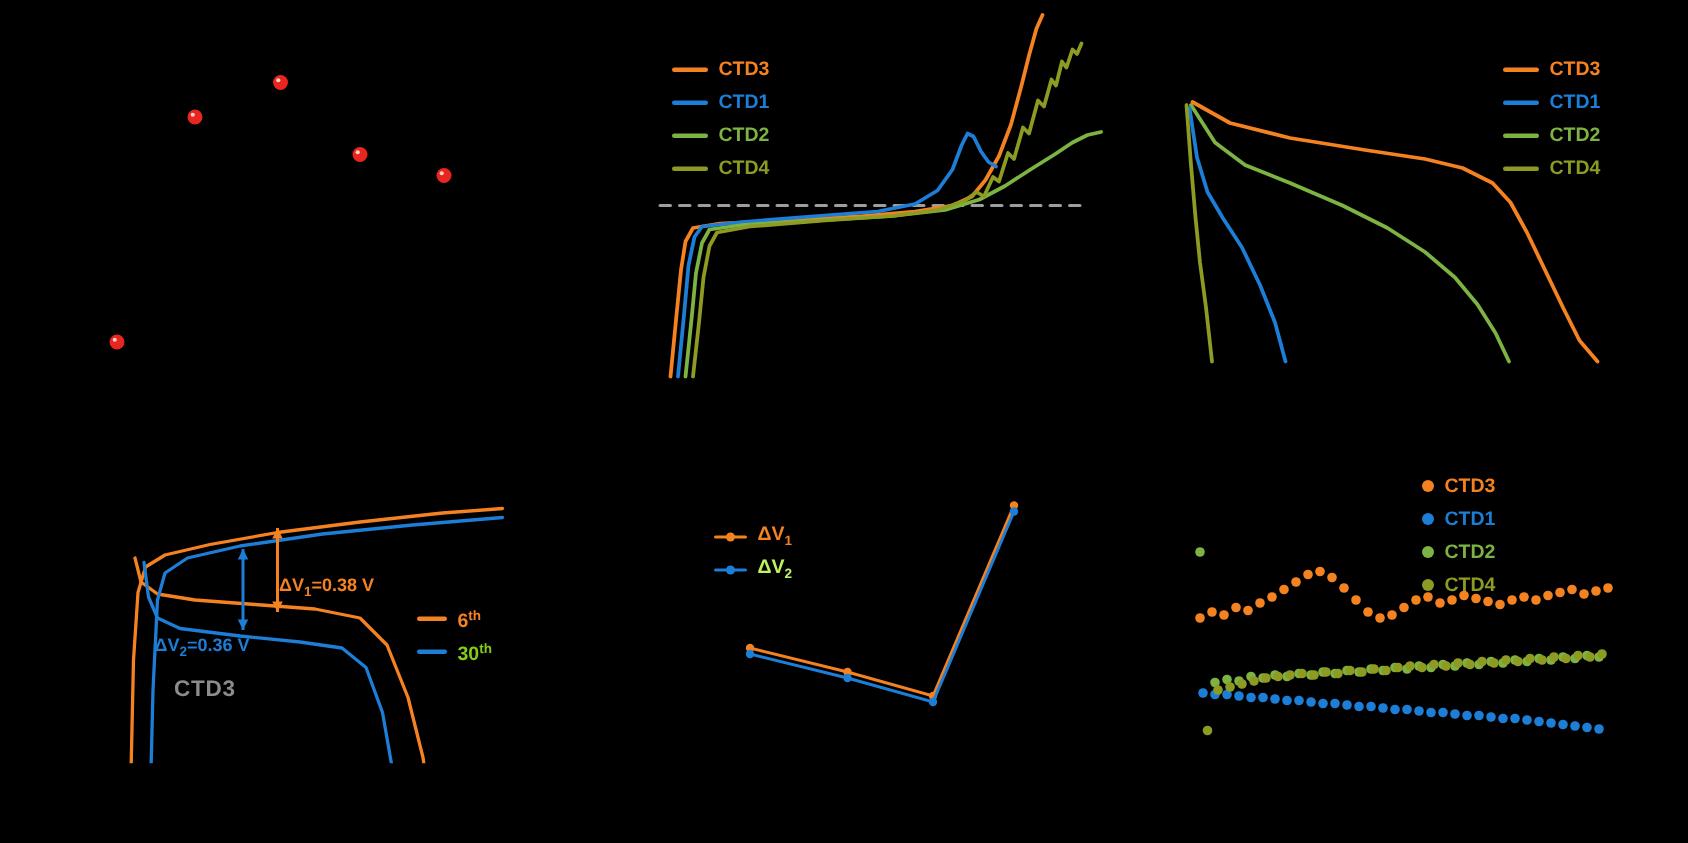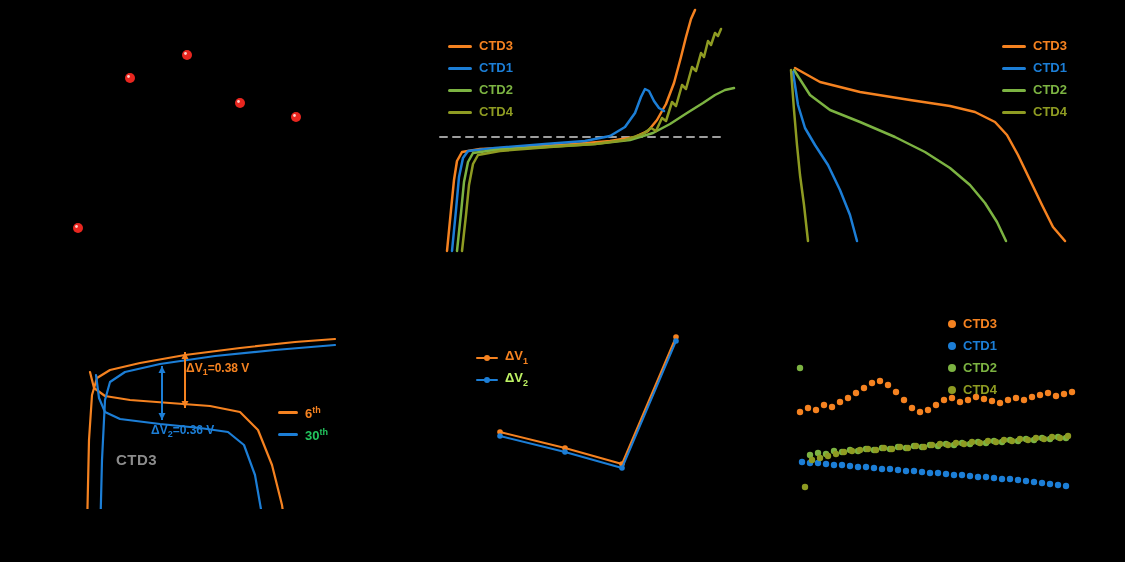--- a/index.html
+++ b/index.html
@@ -242,34 +242,34 @@
     <div class="lg-row">
       <span class="lg-line" style="background: rgb(124, 179, 66);"></span>
       <span class="lg-lab" style="color: rgb(124, 179, 66);">CTD2</span>
     </div>
     <div class="lg-row">
       <span class="lg-line" style="background: rgb(142, 155, 34);"></span>
       <span class="lg-lab" style="color: rgb(142, 155, 34);">CTD4</span>
     </div>
   </div>
 
-  <div class="anno" style="left: 186px; top: 361px; color: rgb(245, 130, 32);">
+  <div class="anno" style="left: 186px; top: 383px; color: rgb(245, 130, 32);">
     <span>ΔV</span><sub>1</sub><span>=0.38 V</span>
   </div>
-  <div class="anno" style="left: 103px; top: 423px; color: rgb(28, 126, 214); padding-left: 48px;">
+  <div class="anno" style="left: 103px; top: 423px; color: rgb(28, 126, 214);">
     <span>ΔV</span><sub>2</sub><span>=0.36 V</span>
   </div>
   <div class="legend" style="left:278px;top:404px">
     <div class="lg-row">
       <span class="lg-line" style="width: 20px; background: rgb(245, 130, 32);"></span>
       <span class="lg-lab" style="color: rgb(245, 130, 32);"><span>6</span><sup>th</sup></span>
     </div>
     <div class="lg-row">
       <span class="lg-line" style="width: 20px; background: rgb(28, 126, 214);"></span>
-      <span class="lg-lab" style="color: #22c55e;"><span>30</span><sup>th</sup></span>
+      <span class="lg-lab" style="color: #84cc16;"><span>30</span><sup>th</sup></span>
     </div>
   </div>
   <div class="sample" style="left:116px;top:451px">CTD3</div>
 
   <div class="legend" style="left:476px;top:350px">
     <div class="lg-row">
       <span class="lg-line" style="width: 22px; height: 2px; background: rgb(245, 130, 32);">
           <i class="lg-middot" style="background: rgb(245, 130, 32);"></i>
         </span>
       <span class="lg-lab" style="color: rgb(245, 130, 32); text-align: right;"><span>ΔV</span><sub>1</sub></span>

